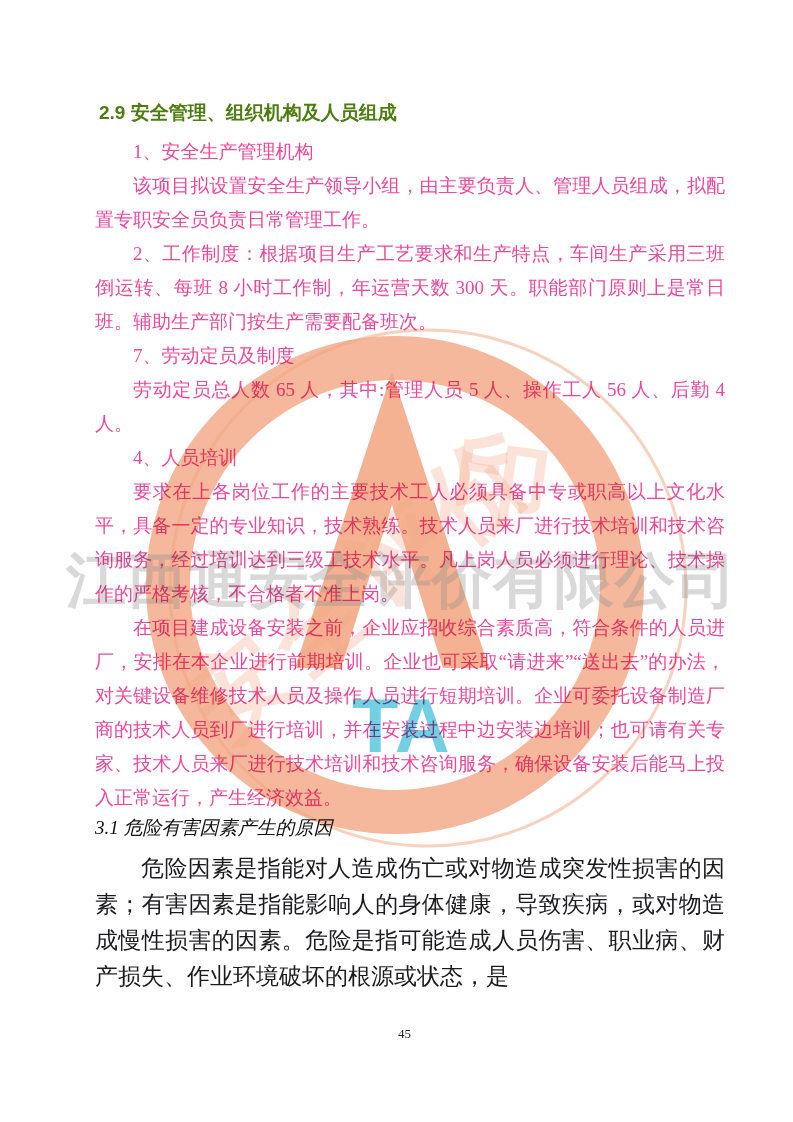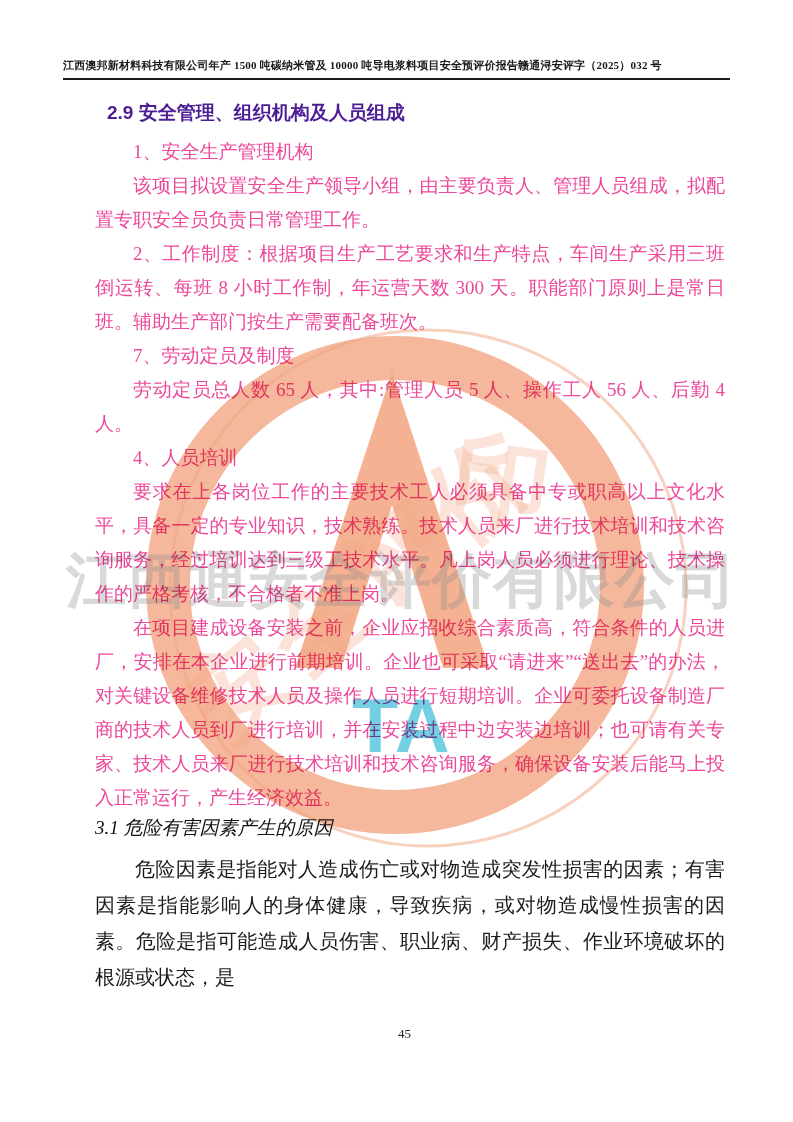--- a/index.html
+++ b/index.html
@@ -23,25 +23,25 @@
     letter-spacing:0.2px;
     white-space:nowrap;
     color:#1a1a1a;
   }
   
   .content{
     position:absolute;
     left:95px;top:100px;width:630px;
   }
   .section-title{
-    margin:0 0 9px 12px;
+    margin:0 0 9px 4px;
     font-family:"Liberation Sans","DejaVu Sans",sans-serif;
     font-size:19px;
     font-weight:bold;
-    color:#4c1d95;
+    color:#4d7c0f;
   }
   p.body-p{
     margin:0;
     font-size:19px;
     line-height:34px;
     text-align:justify;
     text-indent:2em;
     color:#ec4899;
   }
   .chapter-title{
@@ -54,21 +54,21 @@
   }
   .subsection-title{
     margin:0 0 10px 0;
     font-size:19px;
     font-weight:normal;
     font-style:italic;
     color:#111;
   }
   p.chapter-p{
     margin:0;
-    font-size:20px;
+    font-size:23px;
     line-height:36px;
     text-align:justify;
     text-indent:2em;
     color:#1b1b1f;
   }
   
   .footer{
     position:absolute;
     left:8px;top:1026px;width:100%;
     text-align:center;
@@ -98,23 +98,20 @@
   .wm-company{
     fill:var(--wm-gray,#8A8A8A);
     font-size:60px;font-weight:bold;letter-spacing:1px;opacity:.32;
   }
 </style>
 </head>
 <body>
 
 <div class="page">
 
-  <div class="header">
-    <span>江西澳邦新材料科技有限公司年产 1500 吨碳纳米管及 10000 吨导电浆料项目安全预评价报告赣通浔安评字（2025）032 号</span>
-  </div>
 
   <svg class="watermark" viewBox="0 0 793 1122" xmlns="http://www.w3.org/2000/svg" aria-hidden="true">
     <circle class="wm-ring" cx="395" cy="585" r="227"></circle>
     <circle class="wm-thin" cx="428" cy="588" r="258"></circle>
     <path class="wm-a" d="M392 372 L489 668 L443 668 L392 505 L341 668 L295 668 Z"></path>
     <text class="wm-ta" x="352" y="752">TA</text>
     <text class="wm-seal" transform="translate(225,745) rotate(-40)">安全评价</text>
     <text class="wm-seal2" x="455" y="515" transform="rotate(8 505 470)">印</text>
     <text class="wm-company" x="66" y="601">江西通安全评价有限公司</text>
   </svg>

